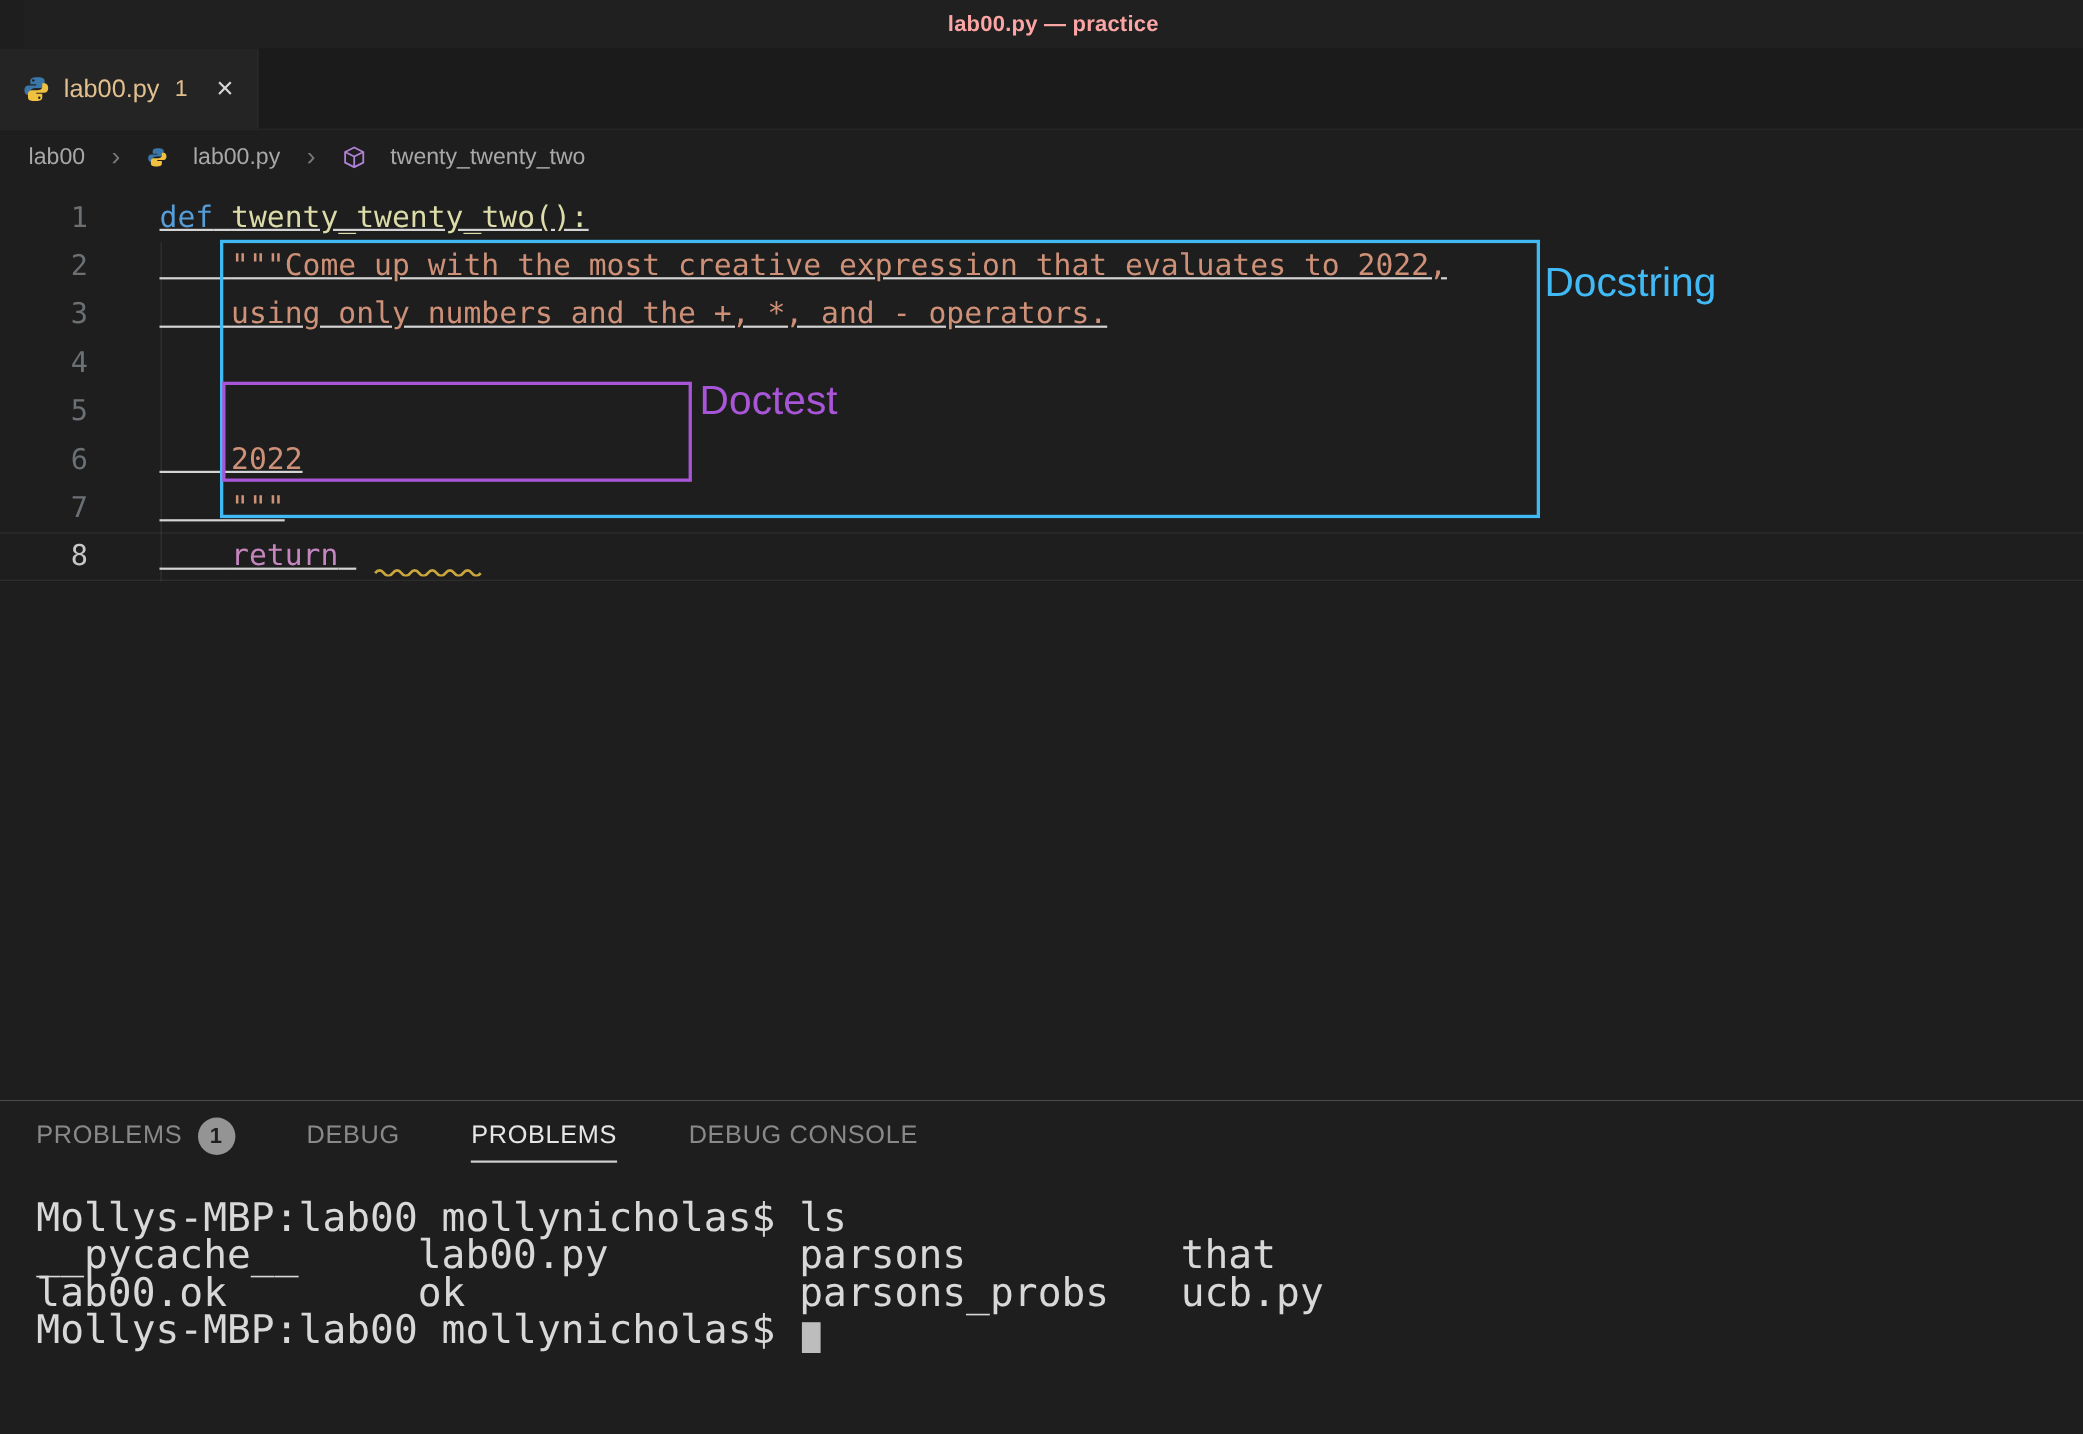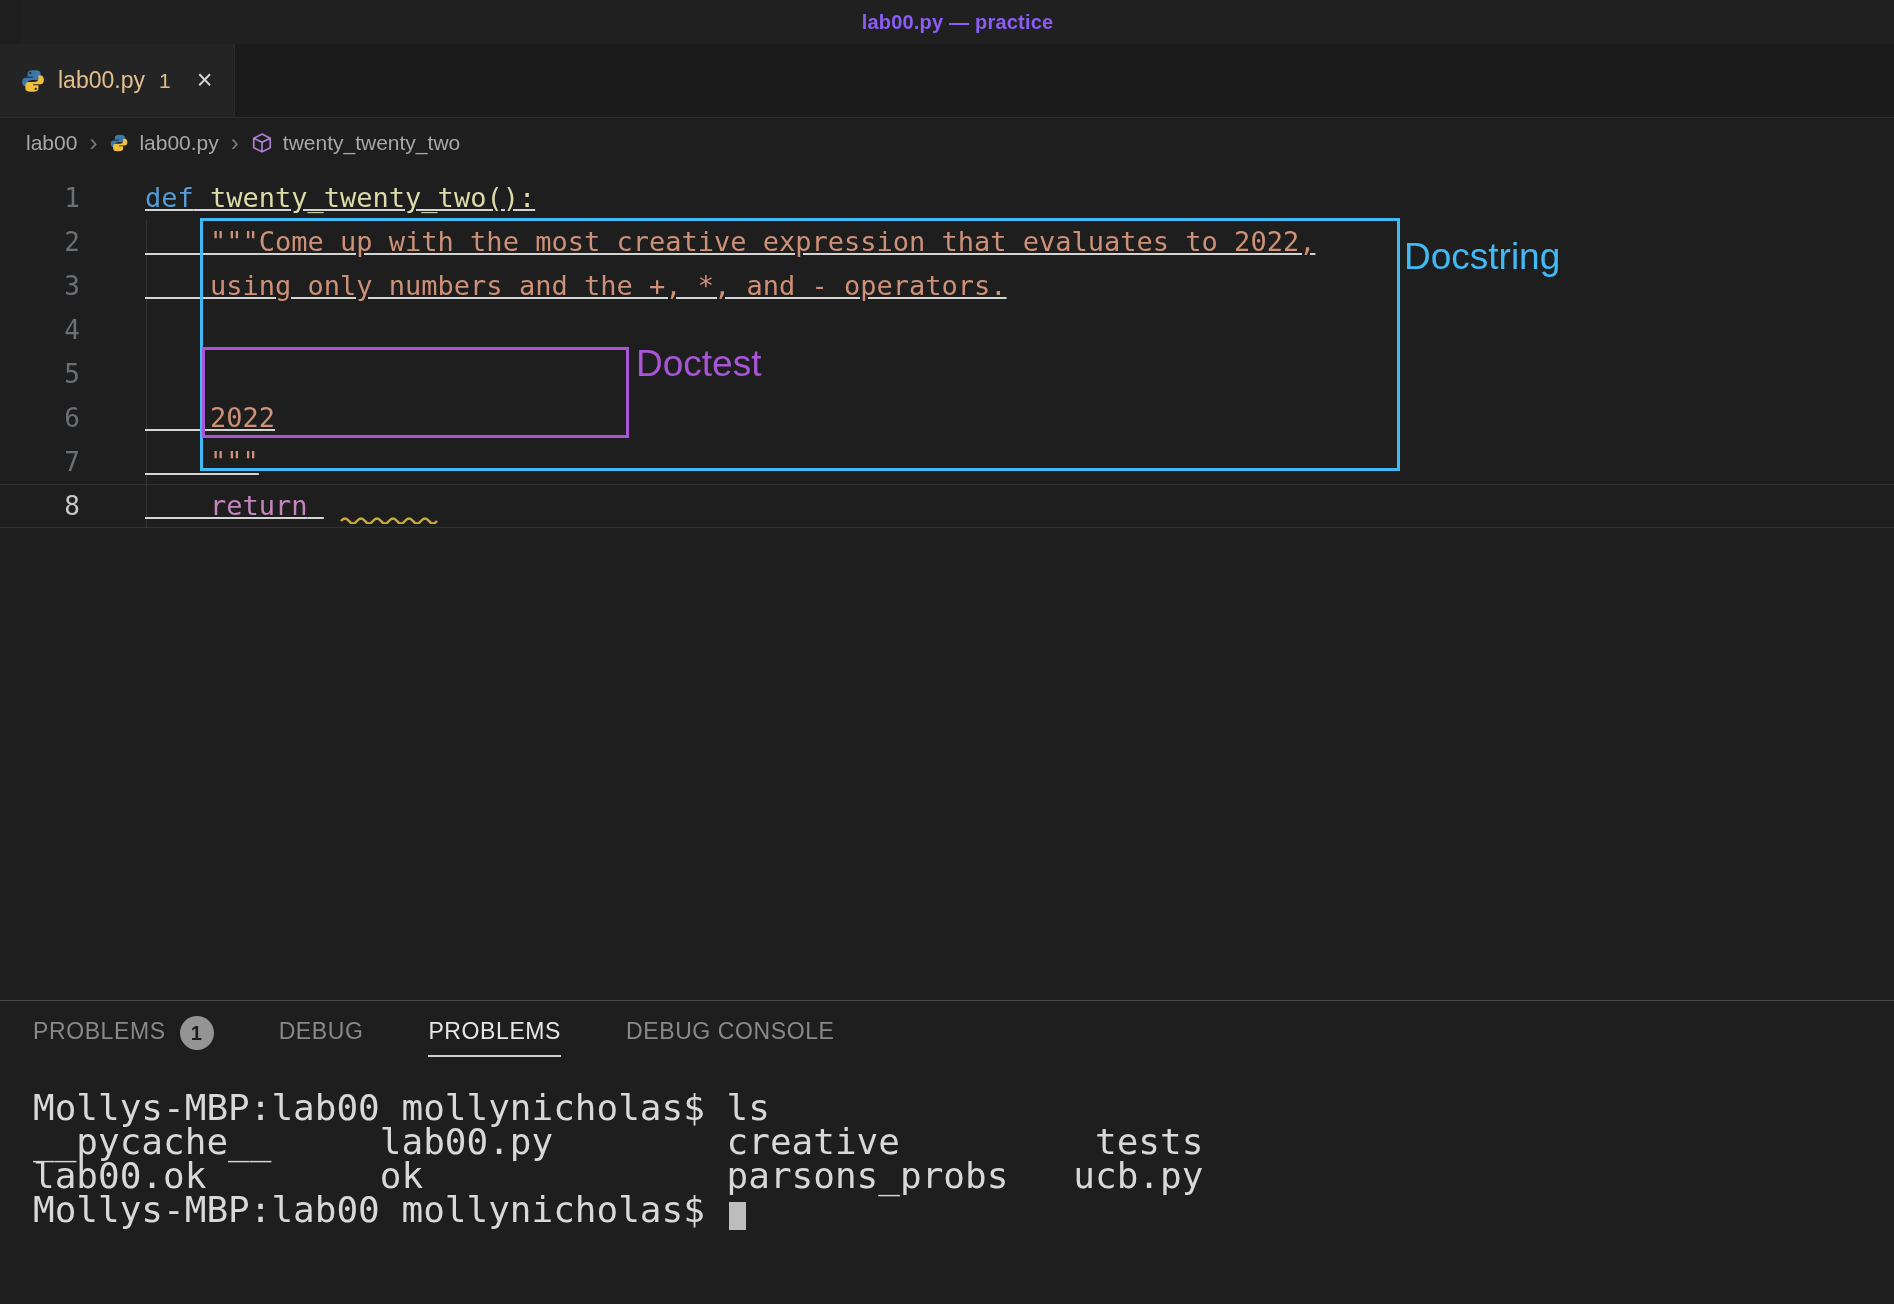--- a/index.html
+++ b/index.html
@@ -9,37 +9,37 @@
   *{box-sizing:border-box;}
   html,body{margin:0;padding:0;}
   body{
     width:1894px;height:1304px;overflow:hidden;position:relative;
     background:#1e1e1e;color:#d4d4d4;
     font-family:"Liberation Sans", sans-serif;
   }
   
   .titlebar{
     height:44px;display:flex;align-items:center;justify-content:center;
-    background:#202021;color:#8b5cf6;font-size:20px;font-weight:600;letter-spacing:.2px;margin-left:21px;
+    background:#202021;color:#fca5a5;font-size:20px;font-weight:600;letter-spacing:.2px;margin-left:21px;
   }
   
   .tabstrip{
     height:74px;background:#1b1b1b;border-bottom:1px solid #2b2b2b;
     display:flex;align-items:stretch;
   }
   .tab{
     display:flex;align-items:center;gap:12px;padding:0 22px 0 20px;
     background:#242424;border-right:1px solid #2b2b2b;cursor:pointer;
   }
   .tab-label{color:var(--c-mod);font-size:23px;}
   .tab-badge{color:var(--c-mod);font-size:21px;margin-left:2px;}
   .tab-close{color:#d6d6d6;font-size:27px;margin-left:14px;line-height:1;}
   
   .breadcrumbs{
-    height:50px;display:flex;align-items:center;padding-left:26px;gap:10px;
+    height:50px;display:flex;align-items:center;padding-left:26px;gap:22px;
     color:#a8a8a8;font-size:21px;background:#1e1e1e;
   }
   .chev{color:#7a7a7a;font-size:24px;margin:0 2px;line-height:1;}
   .crumb{cursor:pointer;}
   .icon-wrap{display:inline-flex;align-items:center;}
   
   .editor{position:relative;height:832px;background:#1e1e1e;padding-top:8px;overflow:hidden;}
   .indent-guide{position:absolute;left:146px;top:52px;height:308px;width:1px;background:#333;}
   .line-row{
     display:flex;height:44px;line-height:44px;position:relative;
@@ -191,17 +191,17 @@
       </div>
       <div class="panel-tab active">
         <span class="panel-tab-label">PROBLEMS</span>
       </div>
       <div class="panel-tab">
         <span class="panel-tab-label">DEBUG CONSOLE</span>
       </div>
     </div>
   <div class="terminal" id="terminal">
       <div class="terminal-line">Mollys-MBP:lab00 mollynicholas$ ls</div>
-      <div class="terminal-line">__pycache__     lab00.py        creative         tests</div>
+      <div class="terminal-line">__pycache__     lab00.py        parsons         that</div>
       <div class="terminal-line">lab00.ok        ok              parsons_probs   ucb.py</div>
       <div class="terminal-line">Mollys-MBP:lab00 mollynicholas$ <span class="cursor"></span></div>
     </div>
 </div>
 
 </body></html>

